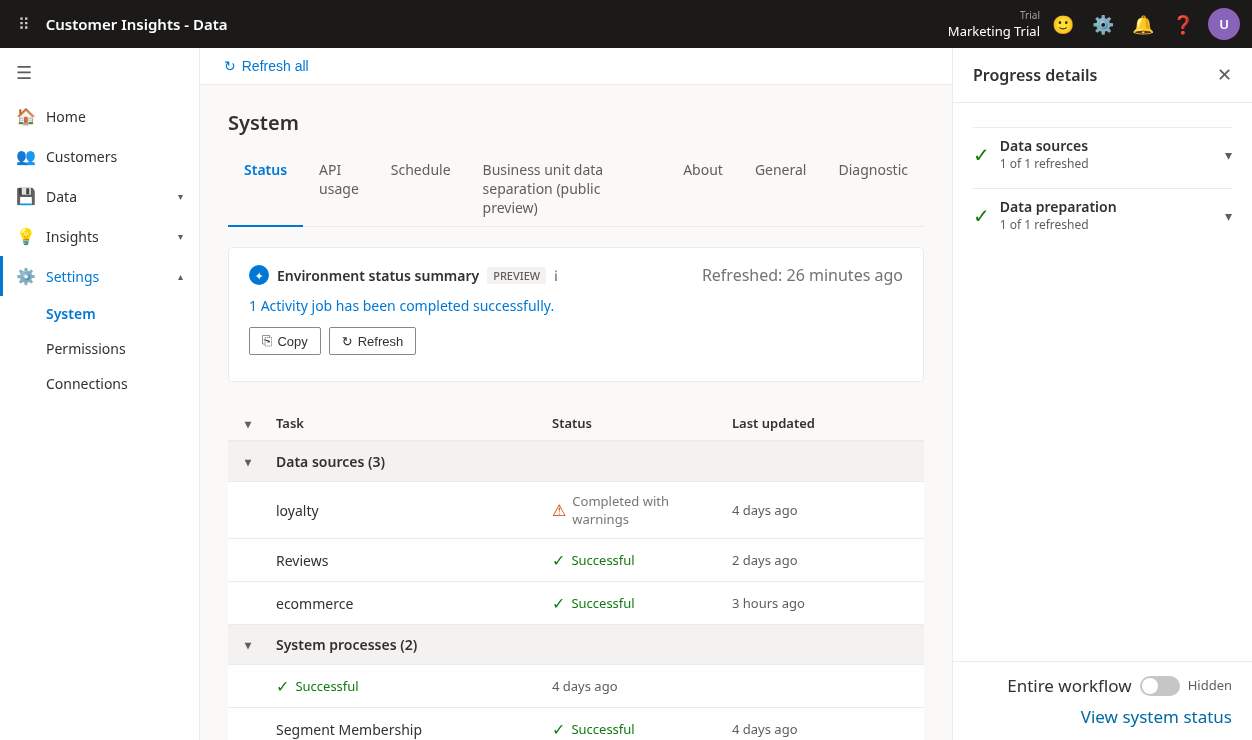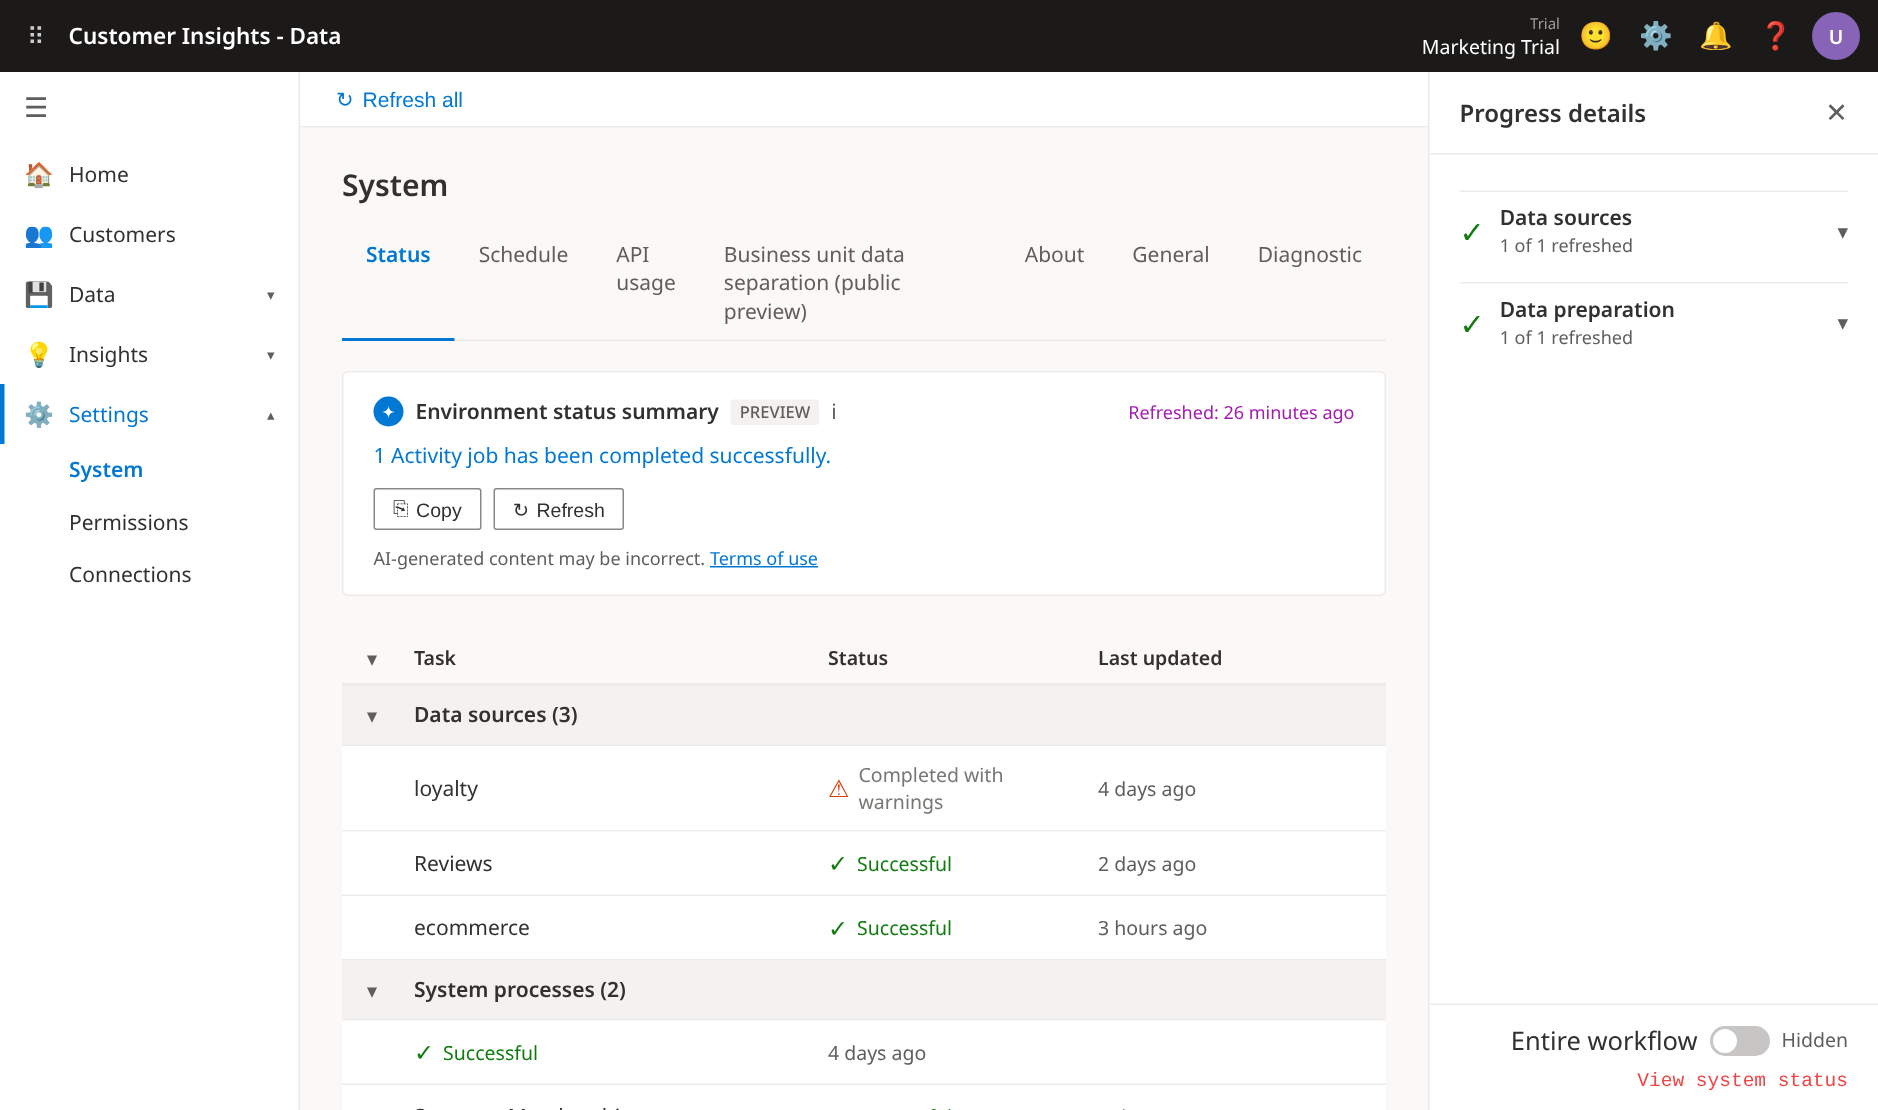--- a/index.html
+++ b/index.html
@@ -46,21 +46,21 @@
     .tab { padding: 8px 16px; cursor: pointer; font-size: 14px; color: #605e5c; border-bottom: 2px solid transparent; margin-bottom: -1px; }
     .tab.active { color: #0078d4; border-bottom-color: #0078d4; font-weight: 600; }
 
     
     .env-card { background: #fff; border: 1px solid #edebe9; border-radius: 4px; padding: 16px 20px; margin-bottom: 24px; }
     .env-card-header { display: flex; align-items: center; gap: 8px; margin-bottom: 10px; }
     .env-icon { width: 20px; height: 20px; background: #0078d4; border-radius: 50%; display: flex; align-items: center; justify-content: center; color: #fff; font-size: 11px; }
     .env-title { font-weight: 600; font-size: 14px; }
     .preview-badge { background: #f3f2f1; color: #605e5c; font-size: 11px; padding: 1px 6px; border-radius: 2px; font-weight: 500; }
     .info-icon { color: #605e5c; font-size: 14px; cursor: pointer; }
-    .refreshed-time { color: #a21caf; font-size: 12px; margin-left: auto; }
+    .refreshed-time { color: #737373; font-size: 16px; margin-left: auto; }
     .env-message { color: #323130; font-size: 14px; margin-bottom: 12px; }
     .env-message span { color: #0078d4; }
     .env-actions { display: flex; gap: 8px; margin-bottom: 10px; }
     .env-btn { display: flex; align-items: center; gap: 5px; padding: 5px 12px; border: 1px solid #8a8886; background: #fff; border-radius: 2px; cursor: pointer; font-size: 13px; color: #323130; }
     .env-disclaimer { font-size: 12px; color: #605e5c; }
     .env-disclaimer a { color: #0078d4; }
 
     
     .table-header { display: grid; grid-template-columns: 40px 1fr 180px 200px; padding: 8px 0; border-bottom: 2px solid #edebe9; font-weight: 600; font-size: 13px; color: #323130; }
     .table-header .col { padding: 0 8px; }
@@ -89,21 +89,21 @@
     .progress-item-sub { font-size: 12px; color: #605e5c; }
     .progress-expand { color: #605e5c; cursor: pointer; font-size: 14px; }
     .panel-divider { border: none; border-top: 1px solid #edebe9; margin: 8px 0; }
 
     .panel-footer { padding: 12px 20px; border-top: 1px solid #edebe9; display: flex; align-items: center; justify-content: space-between; }
     .entire-workflow-label { font-size: 17px; color: #323130; }
     .toggle-container { display: flex; align-items: flex-start; gap: 8px; }
     .toggle { width: 40px; height: 20px; background: #c8c6c4; border-radius: 10px; position: relative; cursor: pointer; }
     .toggle-knob { width: 16px; height: 16px; background: #fff; border-radius: 50%; position: absolute; top: 2px; left: 2px; }
     .hidden-label { font-size: 13px; color: #605e5c; }
-    .view-system-status { color: #ef4444; font-size: 13px; cursor: pointer; text-decoration: none; font-family: Liberation Mono, monospace; }
+    .view-system-status { color: #0369a1; font-size: 17px; cursor: pointer; text-decoration: none; }
 
     
     @keyframes spin { to { transform: rotate(360deg); } }
     .spin { display: inline-block; animation: spin 1.5s linear infinite; }
   </style>
 </head>
 <body>
 
 <div class="topbar">
   <div class="topbar-grid">
@@ -170,22 +170,22 @@
         <span class="spin">↻</span>
         <span>Refresh all</span>
       </button>
     </div>
 
     <div class="page-body">
       <div class="page-title">System</div>
 
       <div class="tabs">
         <div class="tab active">Status</div>
+        <div class="tab">API usage</div>
         <div class="tab">Schedule</div>
-        <div class="tab">API usage</div>
         <div class="tab">Business unit data separation (public preview)</div>
         <div class="tab">About</div>
         <div class="tab">General</div>
         <div class="tab">Diagnostic</div>
       </div>
 
       <div class="env-card">
         <div class="env-card-header">
           <div class="env-icon">✦</div>
           <span class="env-title">Environment status summary</span>
@@ -199,24 +199,20 @@
         <div class="env-actions">
           <button class="env-btn">
             <span>⎘</span>
             <span>Copy</span>
           </button>
           <button class="env-btn">
             <span>↻</span>
             <span>Refresh</span>
           </button>
         </div>
-        <div class="env-disclaimer">
-          <span>AI-generated content may be incorrect.</span>
-          <a href="#">Terms of use</a>
-        </div>
       </div>
 
       <div class="data-table">
         <div class="table-header">
           <div class="col chevron-col">▾</div>
           <div class="col">Task</div>
           <div class="col">Status</div>
           <div class="col">Last updated</div>
         </div>
 

